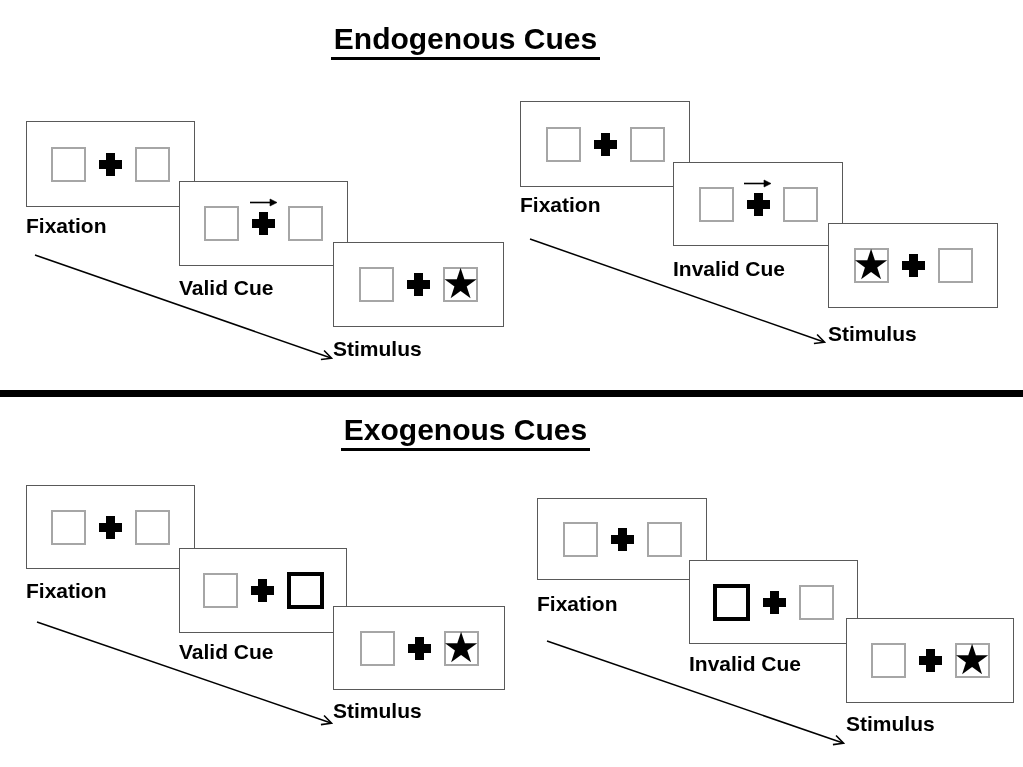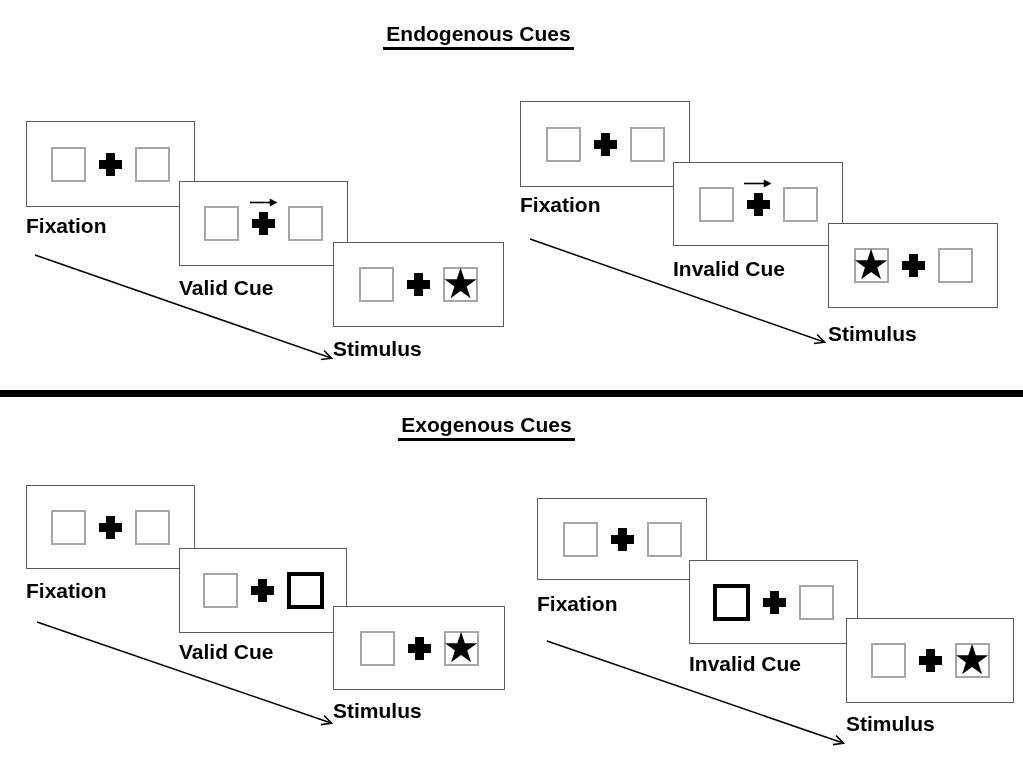--- a/index.html
+++ b/index.html
@@ -1,22 +1,22 @@
 <!DOCTYPE html>
 <html><head>
 <meta charset="utf-8">
 <style>
   html,body{margin:0;padding:0;background:#ffffff;}
   .canvas{
     position:relative;width:1023px;height:767px;background:#ffffff;
     font-family:"Liberation Sans",sans-serif;overflow:hidden;color:#000;
   }
   .title{
-    position:absolute;left:13px;width:931px;text-align:center;
-    font-size:21px;font-weight:bold;line-height:1.1;
+    position:absolute;left:0;width:931px;text-align:center;
+    font-size:30px;font-weight:bold;line-height:1.1;
   }
   .title .tline{display:inline-block;border-bottom:3px solid #000;padding:0 3px 2px 3px;}
   .panel{
     position:absolute;background:#ffffff;border:1px solid #595959;
     box-sizing:border-box;display:flex;align-items:center;justify-content:center;gap:13px;
   }
   .sq{
     width:35px;height:35px;box-sizing:border-box;border:2px solid #a6a6a6;
     background:#fff;display:flex;align-items:center;justify-content:center;flex:0 0 auto;
   }
@@ -122,21 +122,21 @@
     <defs>
         <marker id="ar2" viewBox="0 0 10 10" refX="8.5" refY="5" markerWidth="8" markerHeight="8" orient="auto">
           <path d="M1,1 L9,5 L1,9" fill="none" stroke="#000" stroke-width="1.3"></path>
         </marker>
       </defs>
     <line x1="5" y1="5" x2="299" y2="108" stroke="#000" stroke-width="1.5" marker-end="url(#ar2)"></line>
   </svg>
 
   <div class="divider"></div>
 
-  <div class="title" style="top:413px;margin-left:8px;">
+  <div class="title" style="top:413px;">
     <span class="tline">Exogenous Cues</span>
   </div>
 
   <div class="panel" style="left:26px;top:485px;width:169px;height:84px;z-index:1">
     <span class="sq"></span>
     <span class="plus-wrap">
         <span class="plus"></span>
       </span>
     <span class="sq"></span>
   </div>

